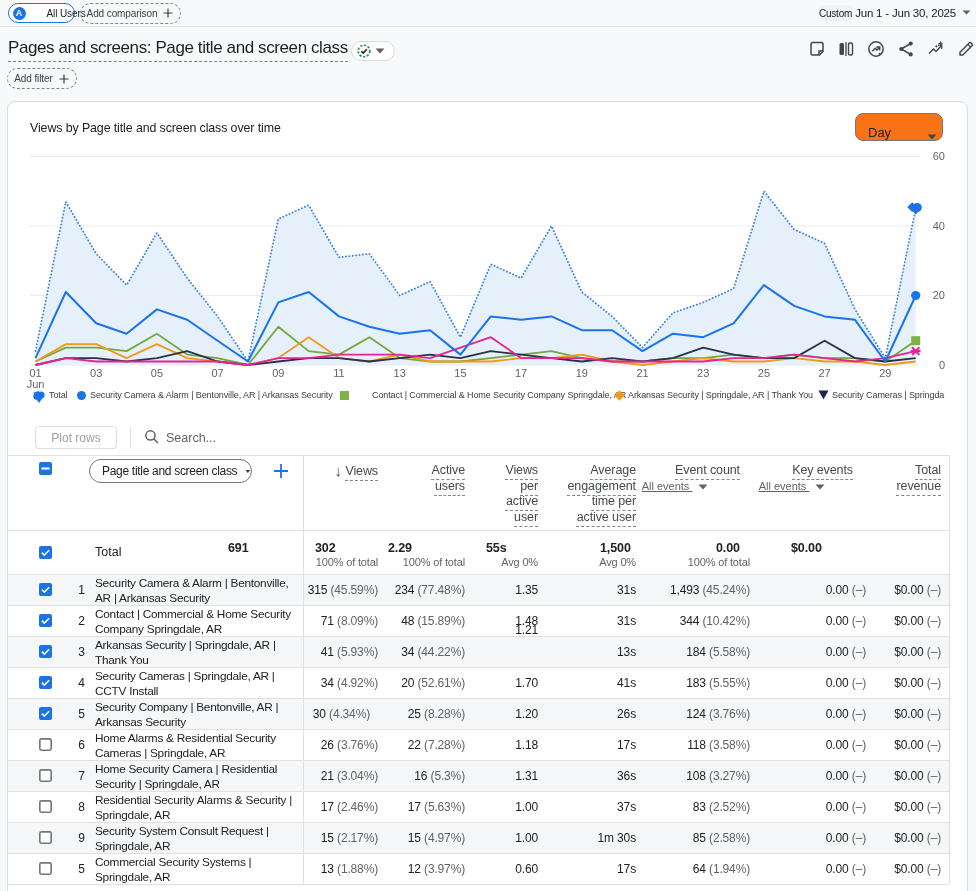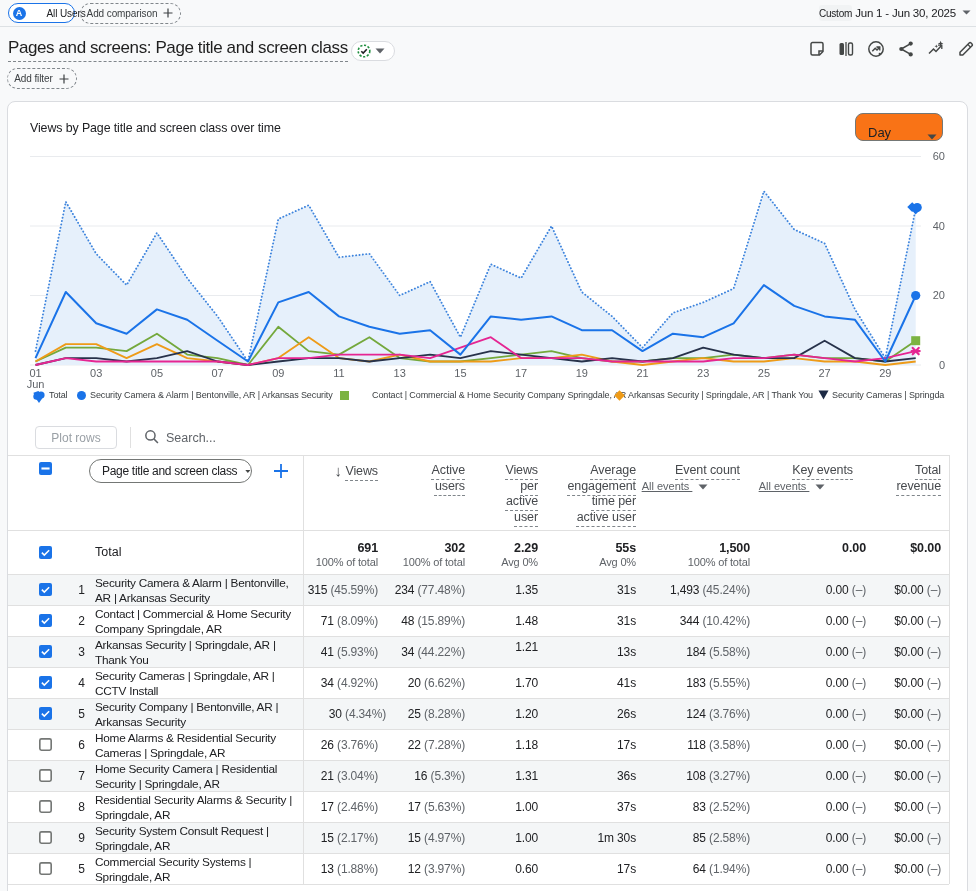--- a/index.html
+++ b/index.html
@@ -7,21 +7,21 @@
 .abs { position:absolute; }
 .hline { height:1px; background:#e0e0e0; }
 .vline { width:1px; background:#e0e0e0; }
 .gy { color:#5f6368; }
 .num { font-size:12px; text-align:right; color:#202124; }
 .name { font-size:11.8px; line-height:15px; color:#202124; letter-spacing:-0.25px; white-space:nowrap; }
 .val { font-size:12px; text-align:right; letter-spacing:-0.15px; white-space:nowrap; }
 .hcol { font-size:12.5px; text-align:right; line-height:15.6px; color:#46494d; letter-spacing:-0.1px; }
 .hd { text-decoration:underline dashed #80868b 1px; text-underline-offset:4.5px; }
 .allev { font-size:11px; text-align:center; color:#5f6368; white-space:nowrap;text-decoration:underline; }
-.tmain { font-size:12.5px; text-align:right; font-weight:bold; letter-spacing:-0.1px; }
+.tmain { font-size:12.5px; font-weight:bold; letter-spacing:-0.1px; }
 .tsub { font-size:11px; text-align:right; color:#5f6368; letter-spacing:-0.15px; }
 .pill { border-radius:12px; display:flex; align-items:center; white-space:nowrap; }
 .legtext { font-size:9px; color:#3c4043; letter-spacing:-0.1px; white-space:nowrap; overflow:hidden; }
 </style></head>
 <body>
 
 <div class="abs" style="left:0;top:26px;width:976px;height:1px;background:#dde1e4"></div>
 <div class="abs pill" style="left:8px;top:3px;width:67px;height:20px;border:1px solid #1a73e8;background:#fff;border-radius:11px">
   <div style="width:13px;height:13px;flex-shrink:0;border-radius:50%;background:#1a73e8;color:#fff;font-size:9px;font-weight:bold;display:flex;align-items:center;justify-content:center;margin-left:3.5px">A</div>
   <span style="font-size:10px;margin-left:21px;color:#202124;letter-spacing:-0.1px">All Users</span>
@@ -251,47 +251,47 @@
 <div class="abs val" style="left:791px;top:613.5px;width:150px">$0.00 <span class="gy">(–)</span></div>
 <div class="abs row" style="left:8px;top:635.5px;width:941px;height:31px;background:#f4f6f7"></div>
 <div class="abs" style="left:39px;top:644.0px"><svg width="13" height="13" viewBox="0 0 16 16">
       <rect width="16" height="16" rx="2.5" fill="#1a73e8"></rect>
       <path d="M3.5 8.2 L6.5 11.2 L12.5 5.2" stroke="#fff" stroke-width="1.9" fill="none"></path>
     </svg></div>
 <div class="abs num" style="left:55px;top:644.5px;width:30px">3</div>
 <div class="abs name" style="left:95px;top:637.5px">Arkansas Security | Springdale, AR |<br>Thank You</div>
 <div class="abs val" style="left:228px;top:644.5px;width:150px">41 <span class="gy">(5.93%)</span></div>
 <div class="abs val" style="left:315px;top:644.5px;width:150px">34 <span class="gy">(44.22%)</span></div>
-<div class="abs val" style="left:388px;top:640px;width:150px">1.21</div>
+<div class="abs val" style="left:388px;top:623px;width:150px">1.21</div>
 <div class="abs val" style="left:486px;top:644.5px;width:150px">13s</div>
 <div class="abs val" style="left:600px;top:644.5px;width:150px">184 <span class="gy">(5.58%)</span></div>
 <div class="abs val" style="left:716px;top:644.5px;width:150px">0.00 <span class="gy">(–)</span></div>
 <div class="abs val" style="left:791px;top:644.5px;width:150px">$0.00 <span class="gy">(–)</span></div>
 <div class="abs row" style="left:8px;top:666.5px;width:941px;height:31px;background:#ffffff"></div>
 <div class="abs" style="left:39px;top:675.0px"><svg width="13" height="13" viewBox="0 0 16 16">
       <rect width="16" height="16" rx="2.5" fill="#1a73e8"></rect>
       <path d="M3.5 8.2 L6.5 11.2 L12.5 5.2" stroke="#fff" stroke-width="1.9" fill="none"></path>
     </svg></div>
 <div class="abs num" style="left:55px;top:675.5px;width:30px">4</div>
 <div class="abs name" style="left:95px;top:668.5px">Security Cameras | Springdale, AR |<br>CCTV Install</div>
 <div class="abs val" style="left:228px;top:675.5px;width:150px">34 <span class="gy">(4.92%)</span></div>
-<div class="abs val" style="left:315px;top:675.5px;width:150px">20 <span class="gy">(6.62%)</span></div>
+<div class="abs val" style="left:315px;top:675.5px;width:150px">20 <span class="gy">(52.61%)</span></div>
 <div class="abs val" style="left:388px;top:675.5px;width:150px">1.70</div>
 <div class="abs val" style="left:486px;top:675.5px;width:150px">41s</div>
 <div class="abs val" style="left:600px;top:675.5px;width:150px">183 <span class="gy">(5.55%)</span></div>
 <div class="abs val" style="left:716px;top:675.5px;width:150px">0.00 <span class="gy">(–)</span></div>
 <div class="abs val" style="left:791px;top:675.5px;width:150px">$0.00 <span class="gy">(–)</span></div>
 <div class="abs row" style="left:8px;top:697.5px;width:941px;height:31px;background:#f4f6f7"></div>
 <div class="abs" style="left:39px;top:706.0px"><svg width="13" height="13" viewBox="0 0 16 16">
       <rect width="16" height="16" rx="2.5" fill="#1a73e8"></rect>
       <path d="M3.5 8.2 L6.5 11.2 L12.5 5.2" stroke="#fff" stroke-width="1.9" fill="none"></path>
     </svg></div>
 <div class="abs num" style="left:55px;top:706.5px;width:30px">5</div>
 <div class="abs name" style="left:95px;top:699.5px">Security Company | Bentonville, AR |<br>Arkansas Security</div>
-<div class="abs val" style="left:236px;top:706.5px;width:150px">30 <span class="gy">(4.34%)</span></div>
+<div class="abs val" style="left:220px;top:706.5px;width:150px">30 <span class="gy">(4.34%)</span></div>
 <div class="abs val" style="left:315px;top:706.5px;width:150px">25 <span class="gy">(8.28%)</span></div>
 <div class="abs val" style="left:388px;top:706.5px;width:150px">1.20</div>
 <div class="abs val" style="left:486px;top:706.5px;width:150px">26s</div>
 <div class="abs val" style="left:600px;top:706.5px;width:150px">124 <span class="gy">(3.76%)</span></div>
 <div class="abs val" style="left:716px;top:706.5px;width:150px">0.00 <span class="gy">(–)</span></div>
 <div class="abs val" style="left:791px;top:706.5px;width:150px">$0.00 <span class="gy">(–)</span></div>
 <div class="abs row" style="left:8px;top:728.5px;width:941px;height:31px;background:#ffffff"></div>
 <div class="abs" style="left:39px;top:737.0px"><svg width="13" height="13" viewBox="0 0 16 16">
       <rect x="1" y="1" width="14" height="14" rx="2" fill="#fff" stroke="#747775" stroke-width="2"></rect>
     </svg></div>

